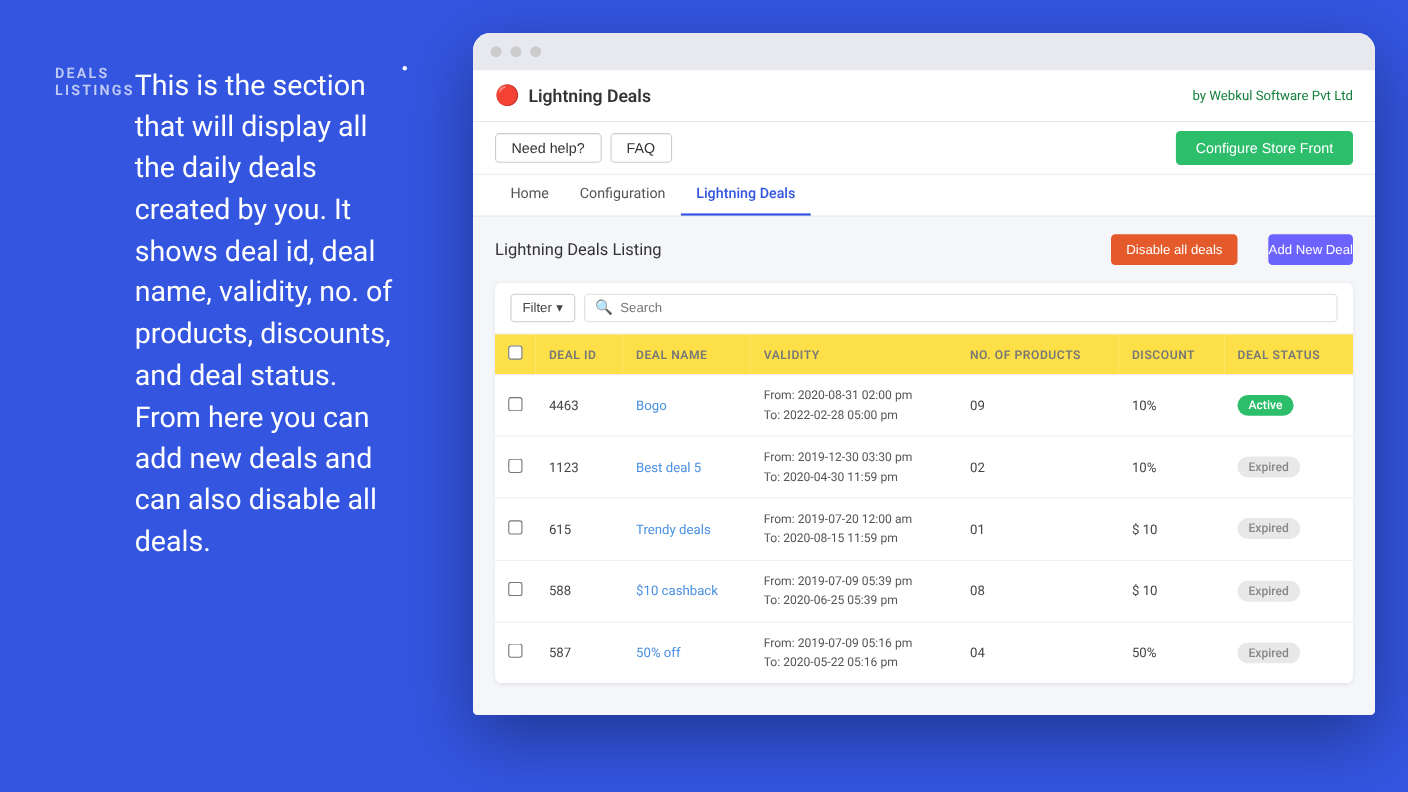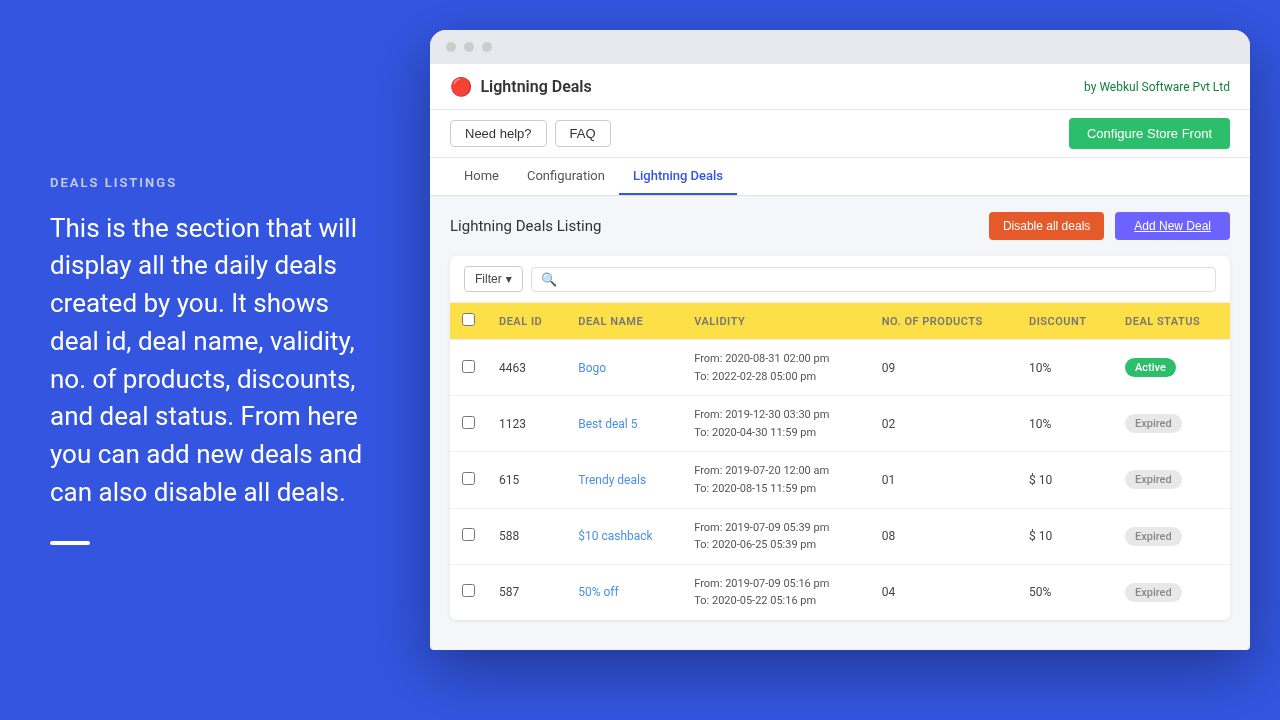--- a/index.html
+++ b/index.html
@@ -12,21 +12,21 @@
       background: #3355e0;
     }
 
     
     .left-panel {
       width: 420px;
       min-width: 420px;
       background: #3355e0;
       padding: 60px 50px;
       display: flex;
-      flex-direction: column;
+      flex-direction: row;
       justify-content: center;
       color: white;
     }
     .left-panel .section-label {
       font-size: 13px;
       font-weight: 600;
       letter-spacing: 2px;
       color: rgba(255,255,255,0.7);
       margin-bottom: 20px;
       text-transform: uppercase;
@@ -173,31 +173,30 @@
       color: #333;
     }
     .btn-red {
       background: #e55a2b;
       color: white;
       border: none;
       padding: 7px 14px;
       font-size: 12px;
       border-radius: 4px;
       cursor: pointer;
-      margin-right: 7px;
+      margin-right: 24px;
     }
     .btn-purple {
       background: #6c63ff;
       color: white;
       border: none;
-      padding: 7px 19px;
-      font-size: 12px;
-      border-radius: 4px;
-      cursor: pointer;
-      text-decoration: underline;
+      padding: 7px 0;
+      font-size: 12px;
+      border-radius: 4px;
+      cursor: pointer;
     }
 
     
     .table-container {
       background: white;
       border-radius: 6px;
       box-shadow: 0 1px 4px rgba(0,0,0,0.08);
       overflow: hidden;
     }
     .table-toolbar {
@@ -351,20 +350,21 @@
       </div>
 
       <div class="table-container">
         <div class="table-toolbar">
           <button class="filter-btn">
             <span>Filter</span>
             <span>▾</span>
           </button>
           <div class="search-box">
             <span style="color:#aaa;font-size:13px;">🔍</span>
+            <input type="text" placeholder="Search" style="">
           </div>
         </div>
 
         <table>
           <thead>
             <tr>
               <th>
                 <input type="checkbox" style="">
               </th>
               <th>DEAL ID</th>

